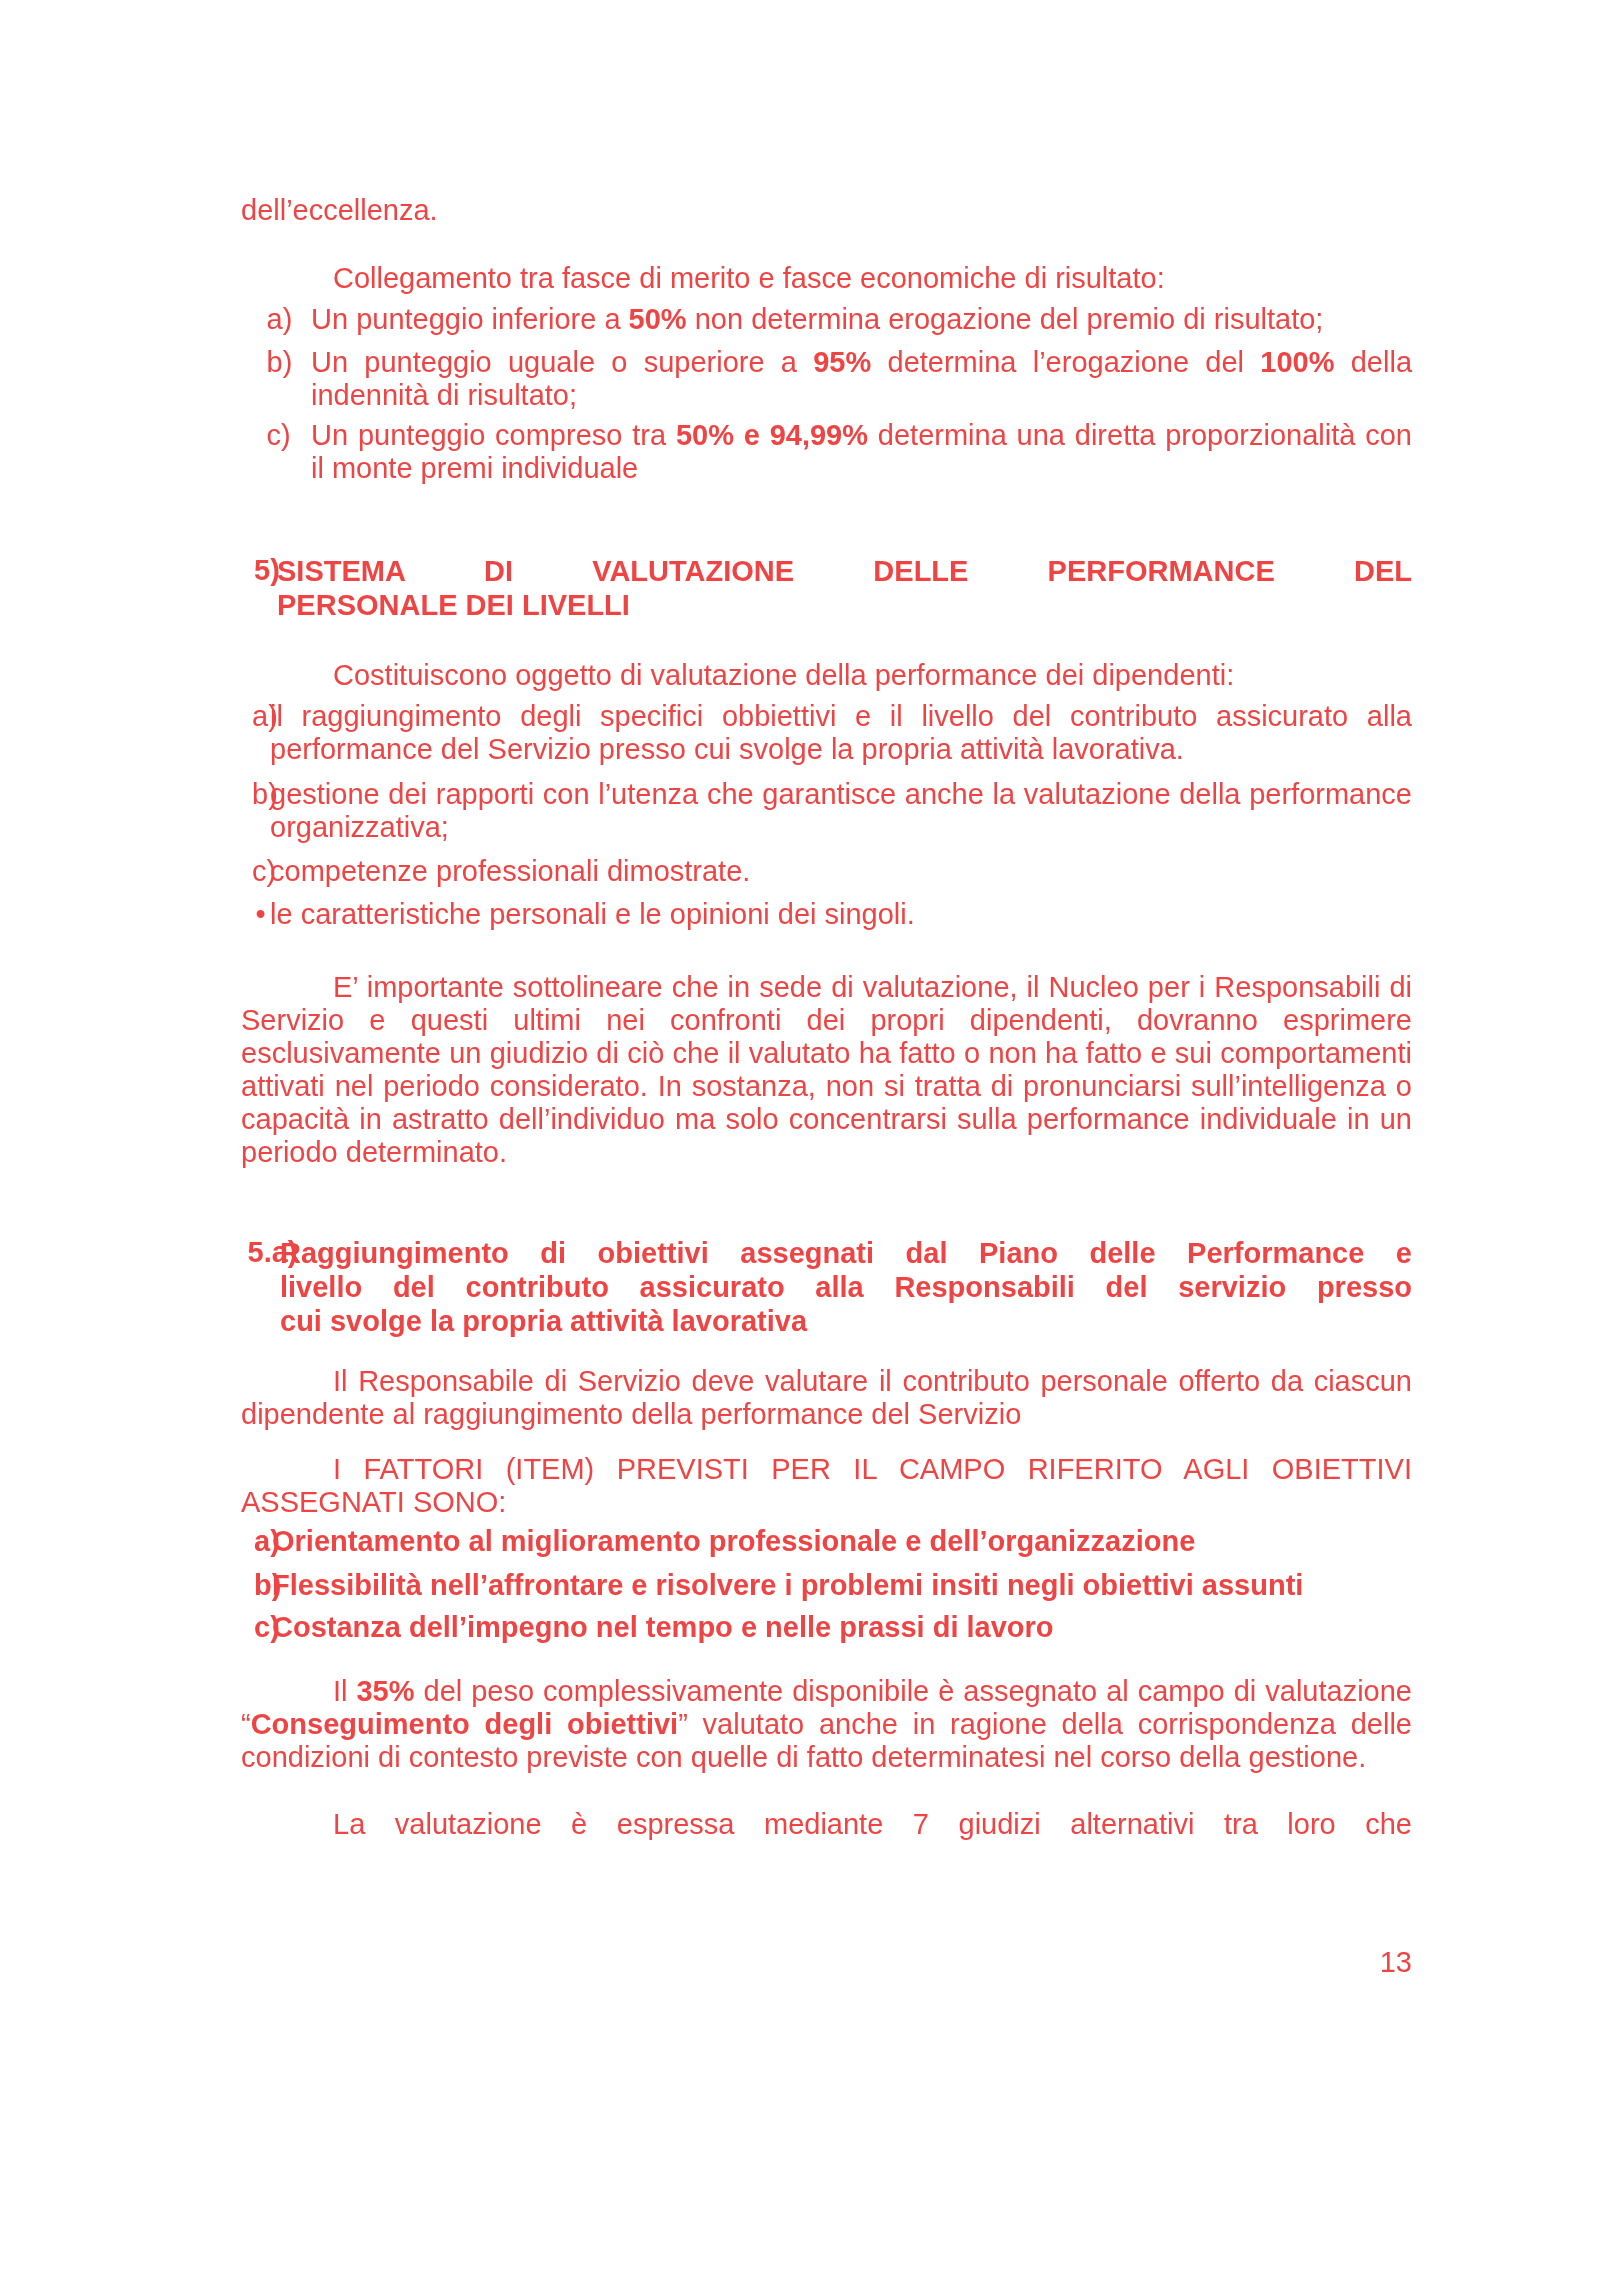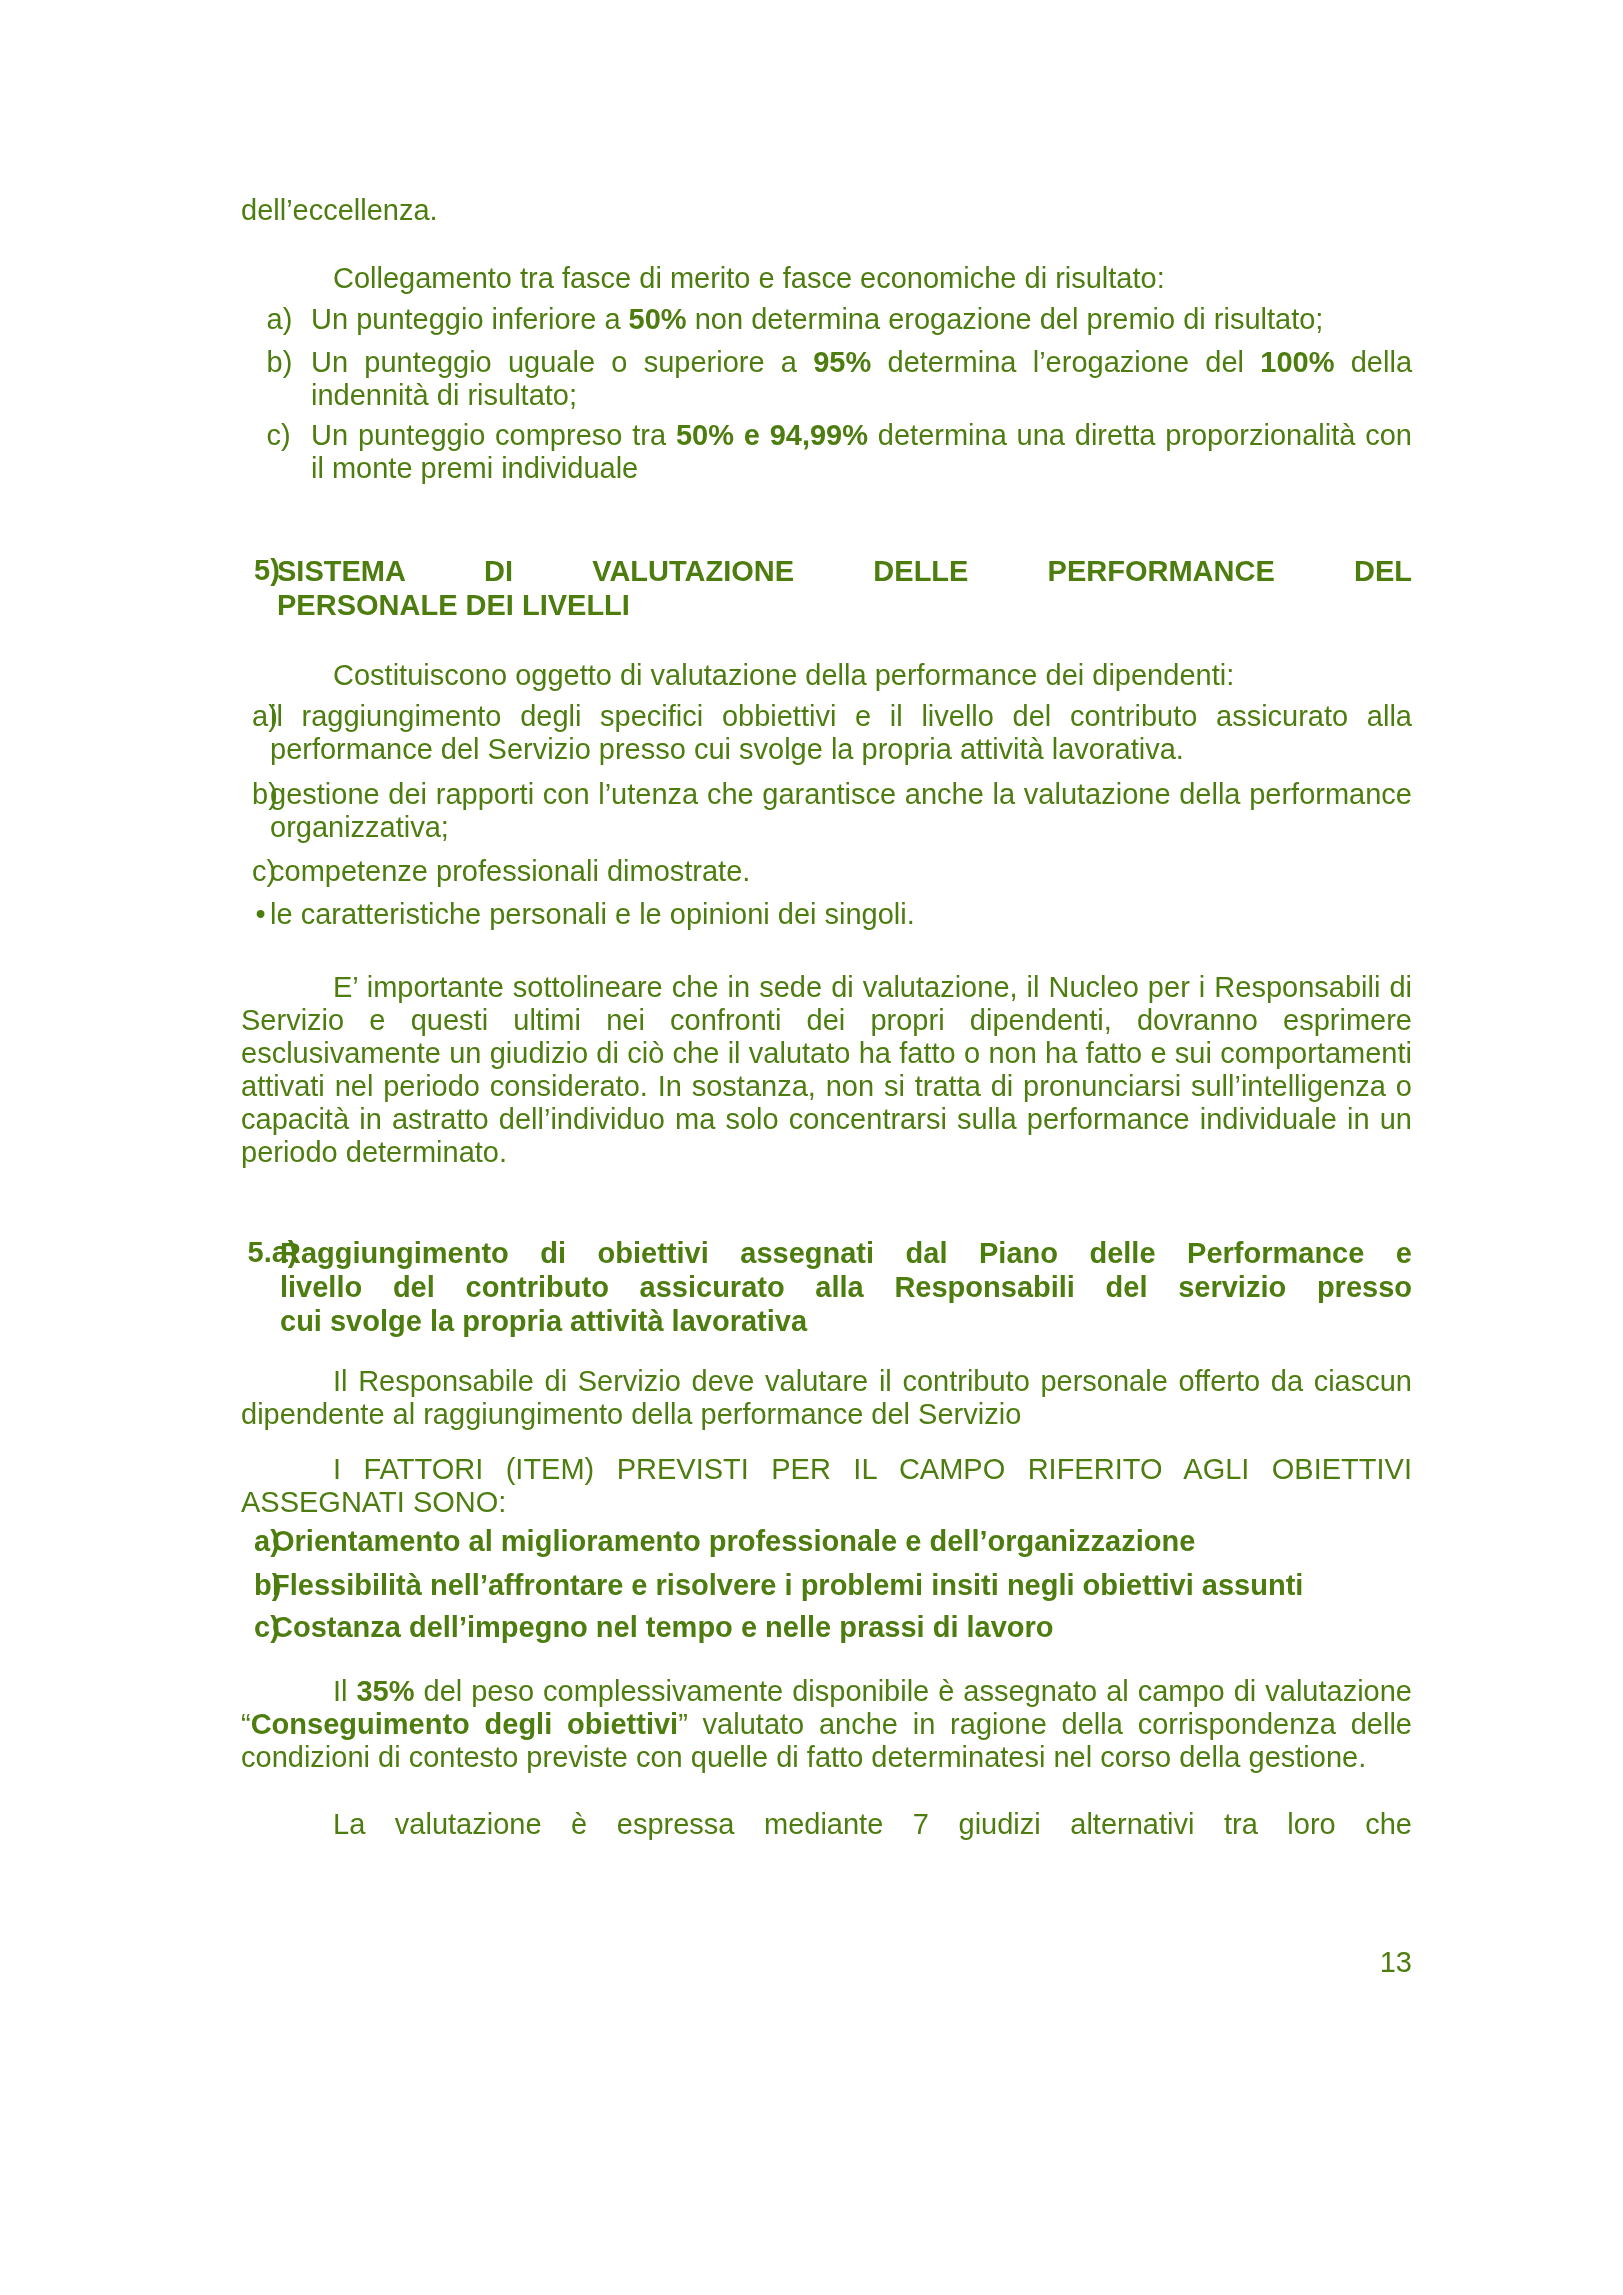--- a/index.html
+++ b/index.html
@@ -2,21 +2,21 @@
 <html style="font-size:10.5px"><head>
 <meta charset="utf-8">
 <style>
   * { margin:0; padding:0; box-sizing:border-box; }
   html, body { background:#ffffff; }
   .page {
     position:relative;
     width:1623px;
     height:2295px;
     background:#ffffff;
-    color:#4d7c0f;
+    color:#ef4444;
     font-family:"Liberation Sans","DejaVu Sans",sans-serif;
     font-size:29px;
     line-height:33px;
     overflow:hidden;
   }
   .content {
     margin-left:241px;
     width:1171px;
   }
   .para { text-align:left; }

